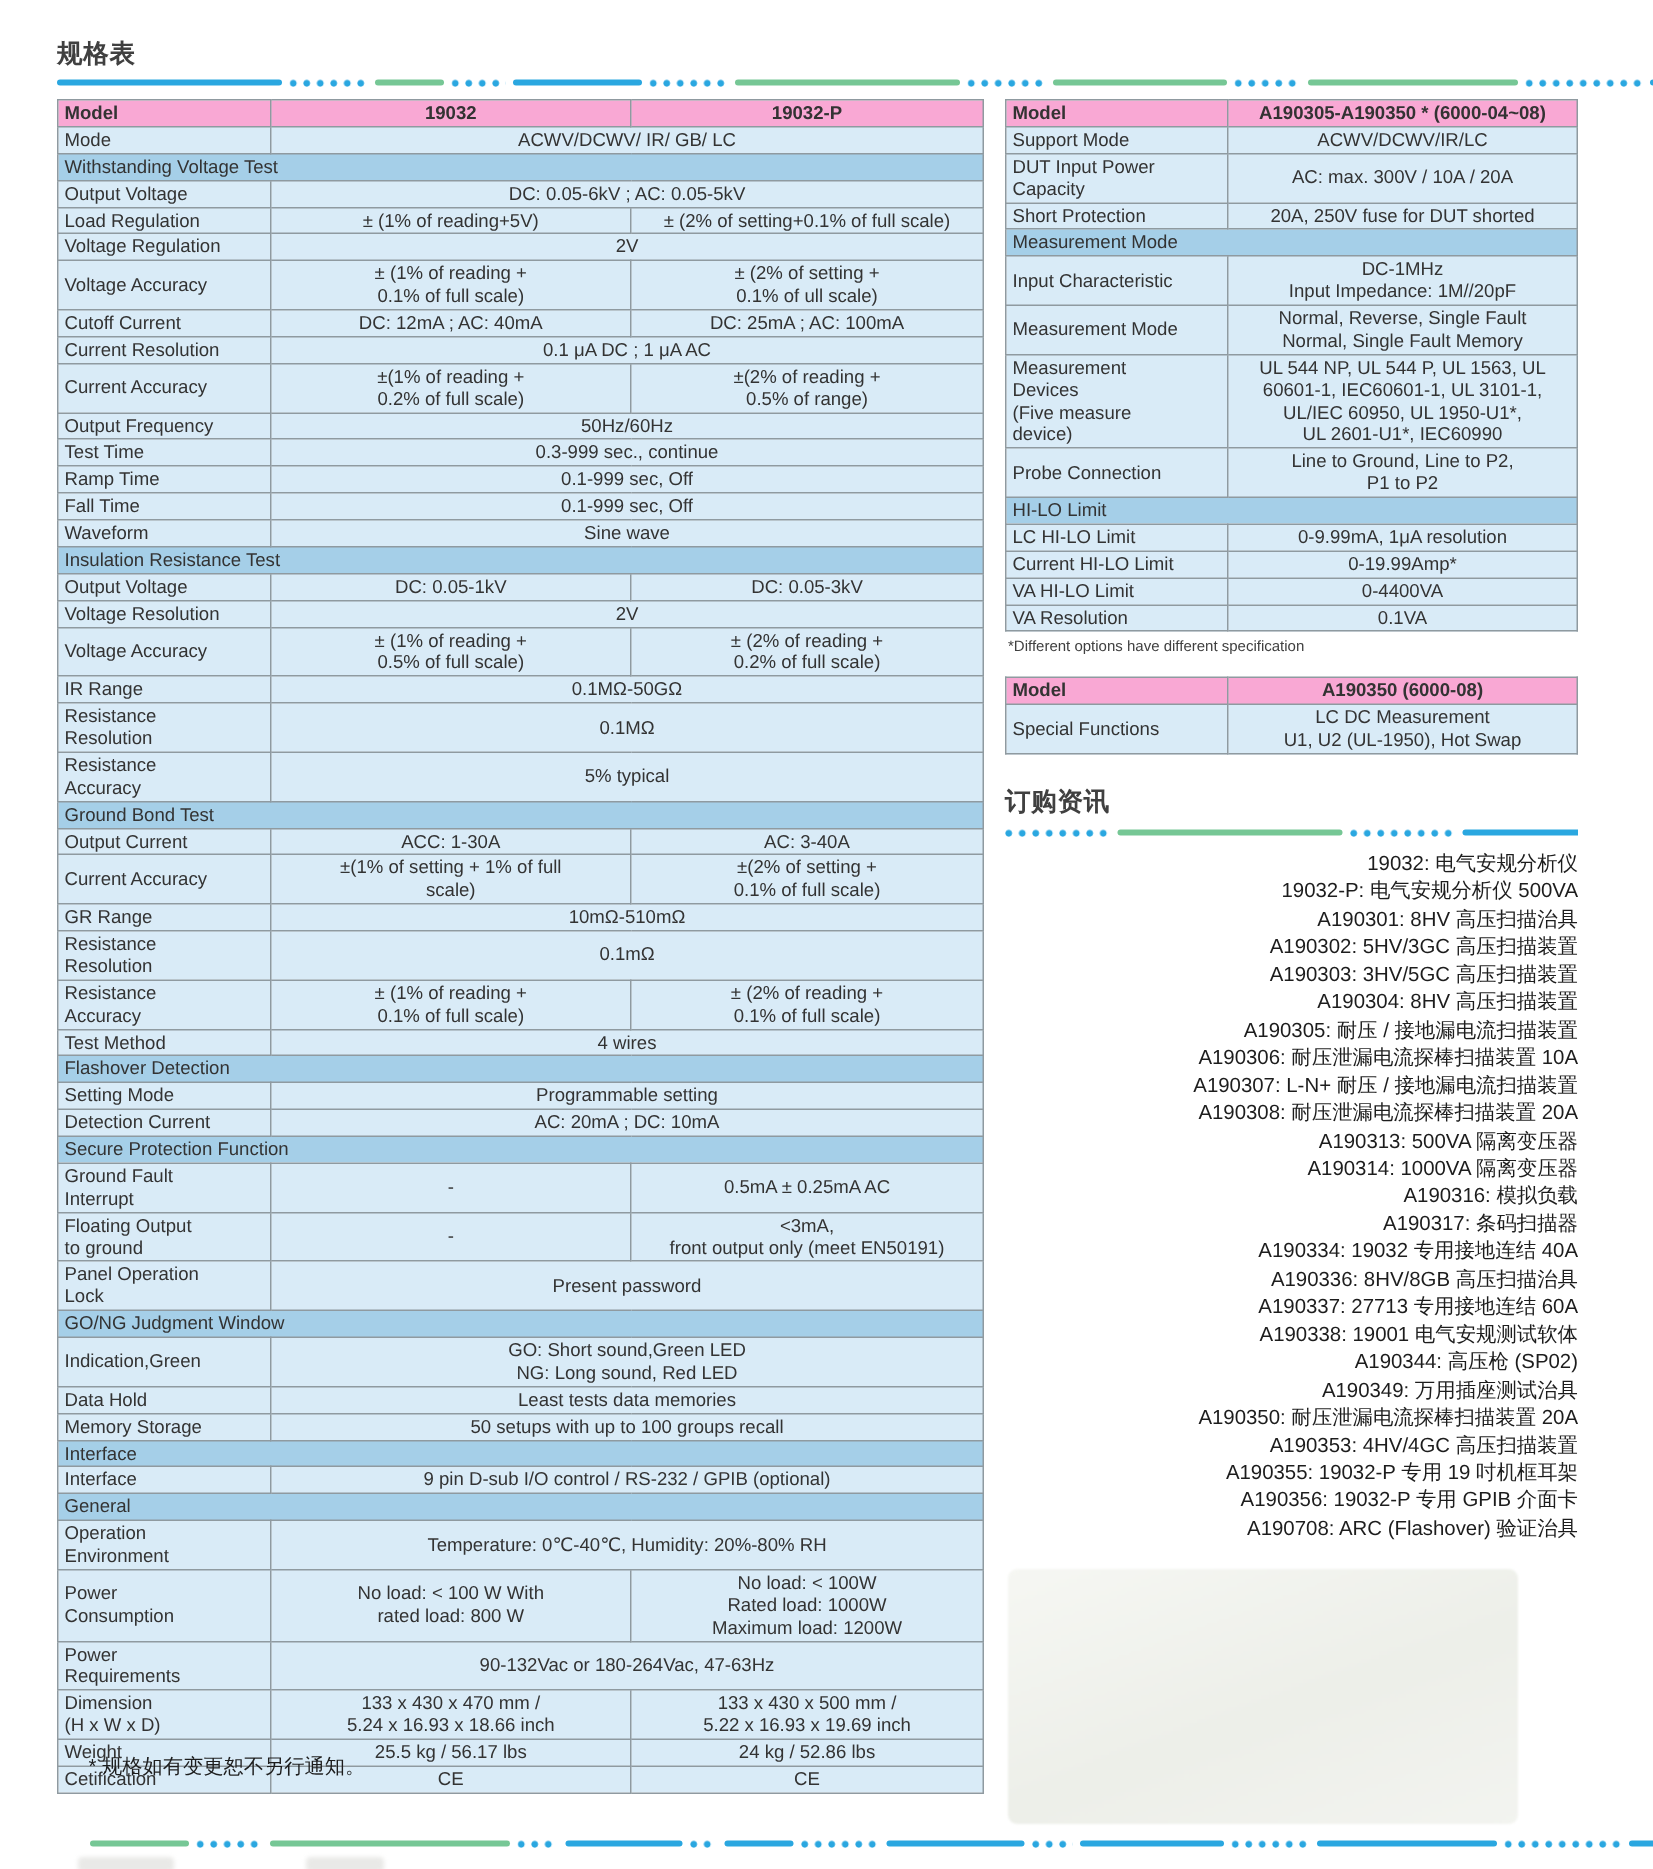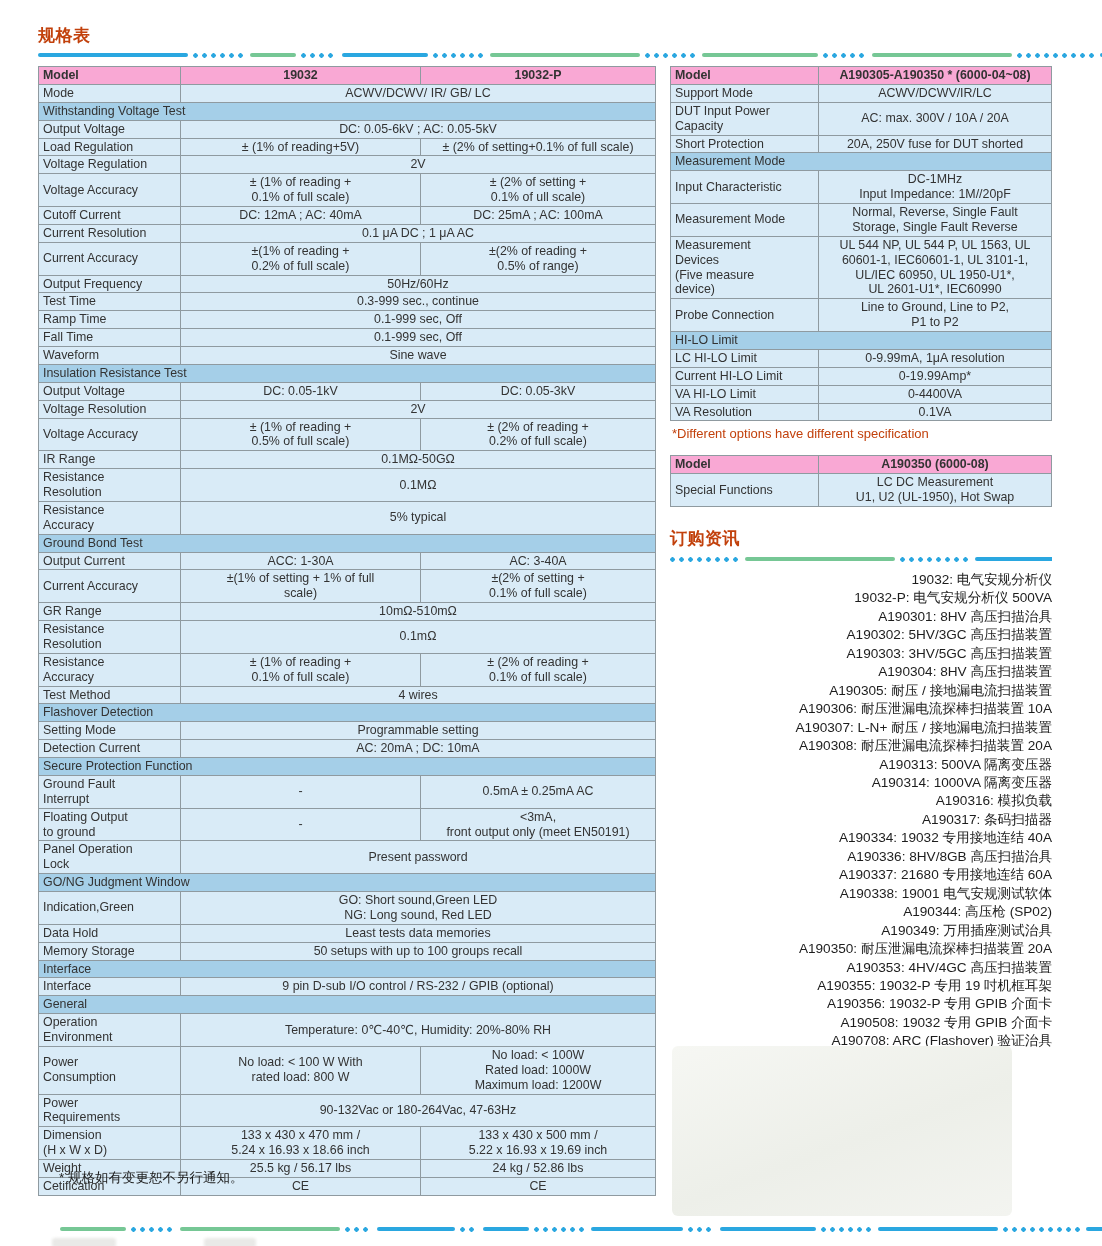--- a/index.html
+++ b/index.html
@@ -2,21 +2,21 @@
 <html><head>
 <meta charset="utf-8">
 <style>
   html,body{margin:0;padding:0;}
   body{
     width:1102px;height:1246px;position:relative;background:#ffffff;
     font-family:"Liberation Sans","DejaVu Sans",sans-serif;
     color:#2e2e2e;overflow:hidden;
   }
   .sec-title{
-    position:absolute;margin:0;color:#c2410c;font-size:17px;font-weight:bold;
+    position:absolute;margin:0;color:#404040;font-size:17px;font-weight:bold;
     letter-spacing:0.5px;
   }
   #main-title{left:38px;top:24px;}
   
   .deco-bar{display:flex;align-items:center;gap:5px;height:6px;overflow:hidden;}
   .deco-bar .dash{height:4.5px;border-radius:3px;flex:0 0 auto;}
   .deco-bar .dash.b{background:#2aa7e0;}
   .deco-bar .dash.g{background:#76c795;}
   .deco-bar .dots{
     height:5px;flex:0 0 auto;
@@ -33,21 +33,21 @@
   .spec-table td{
     border:1px solid #8f9aa0;background:#d9ebf7;padding:1px 4px;
     line-height:1.2;white-space:pre-line;vertical-align:middle;
   }
   .spec-table td.lbl{text-align:left;}
   .spec-table td.val{text-align:center;}
   .spec-table tr.section td{background:#a5cfe8;text-align:left;}
   .spec-table tr.model td{background:#f9a8d4;font-weight:bold;}
   #left-table-wrap{position:absolute;left:38px;top:66px;width:618px;}
   #right-col{position:absolute;left:670px;top:66px;width:382px;}
-  .tbl-footnote{font-size:13px;color:#c2410c;margin:5px 0 14px 2px;}
+  .tbl-footnote{font-size:10px;color:#404040;margin:5px 0 14px 2px;}
   #special-table-wrap{margin-bottom:0;}
   #ordering-title{position:static;margin:20px 0 6px 0;}
   #ordering-bar{width:100%;margin:4px 0 9px 0;}
   #ordering-list{
     list-style:none;margin:0;padding:0;font-size:13.6px;line-height:18.45px;color:#1d1d1d;text-align:right;
   }
   #page-footnote{position:absolute;left:38px;top:1169px;font-size:13.5px;color:#1d1d1d;padding-left:21px;}
   
   #watermark-box{
     position:absolute;left:672px;top:1046px;width:340px;height:170px;
@@ -351,21 +351,21 @@
           <td class="sec" colspan="2">Measurement Mode</td>
         </tr>
         <tr>
           <td class="lbl">Input Characteristic</td>
           <td class="val">DC-1MHz
 Input Impedance: 1M//20pF</td>
         </tr>
         <tr>
           <td class="lbl">Measurement Mode</td>
           <td class="val">Normal, Reverse, Single Fault
-Storage, Single Fault Reverse</td>
+Normal, Single Fault Memory</td>
         </tr>
         <tr>
           <td class="lbl">Measurement
 Devices
 (Five measure
 device)</td>
           <td class="val">UL 544 NP, UL 544 P, UL 1563, UL
 60601-1, IEC60601-1, UL 3101-1,
 UL/IEC 60950, UL 1950-U1*,
 UL 2601-U1*, IEC60990</td>
@@ -433,29 +433,28 @@
       <li>A190305: 耐压 / 接地漏电流扫描装置</li>
       <li>A190306: 耐压泄漏电流探棒扫描装置 10A</li>
       <li>A190307: L-N+ 耐压 / 接地漏电流扫描装置</li>
       <li>A190308: 耐压泄漏电流探棒扫描装置 20A</li>
       <li>A190313: 500VA 隔离变压器</li>
       <li>A190314: 1000VA 隔离变压器</li>
       <li>A190316: 模拟负载</li>
       <li>A190317: 条码扫描器</li>
       <li>A190334: 19032 专用接地连结 40A</li>
       <li>A190336: 8HV/8GB 高压扫描治具</li>
-      <li>A190337: 21680 专用接地连结 60A</li>
+      <li>A190337: 27713 专用接地连结 60A</li>
       <li>A190338: 19001 电气安规测试软体</li>
       <li>A190344: 高压枪 (SP02)</li>
       <li>A190349: 万用插座测试治具</li>
       <li>A190350: 耐压泄漏电流探棒扫描装置 20A</li>
       <li>A190353: 4HV/4GC 高压扫描装置</li>
       <li>A190355: 19032-P 专用 19 吋机框耳架</li>
       <li>A190356: 19032-P 专用 GPIB 介面卡</li>
-      <li>A190508: 19032 专用 GPIB 介面卡</li>
       <li>A190708: ARC (Flashover) 验证治具</li>
     </ul>
 </div>
 
 <div id="page-footnote">* 规格如有变更恕不另行通知。</div>
 
 <div id="bottom-bar" class="deco-bar">
     <span class="dash g" style="width: 66px;"></span>
     <span class="dots" style="width: 44px;"></span>
     <span class="dash g" style="width: 160px;"></span>

